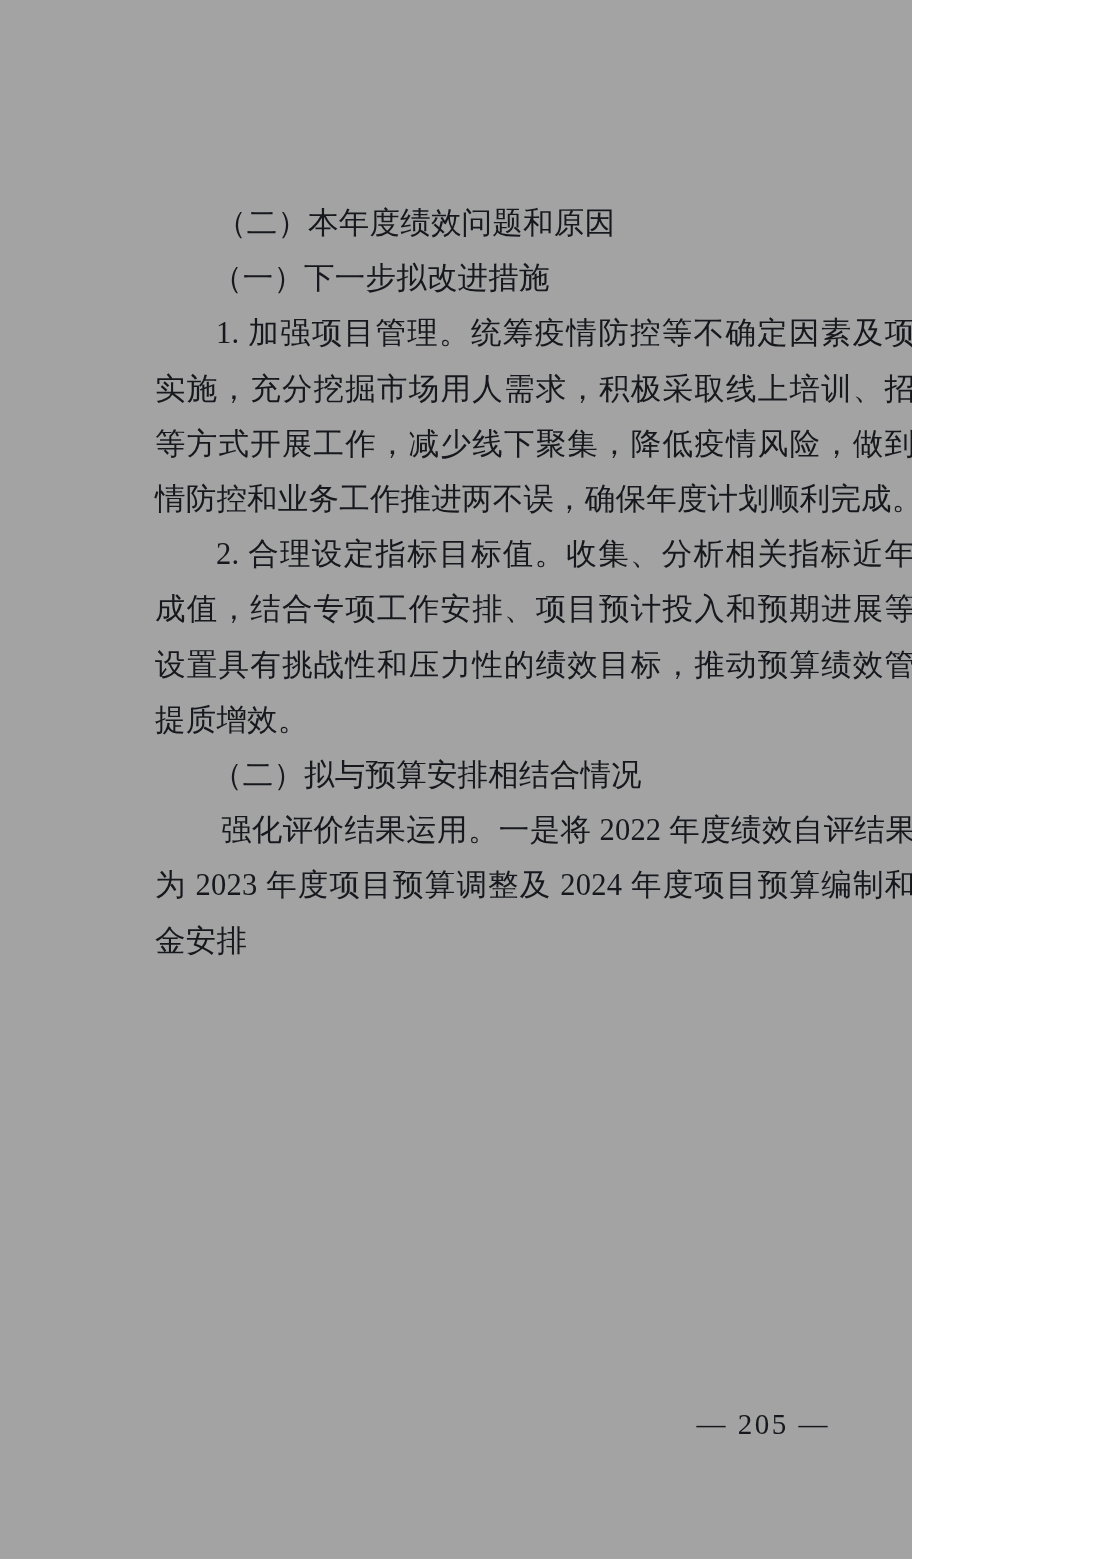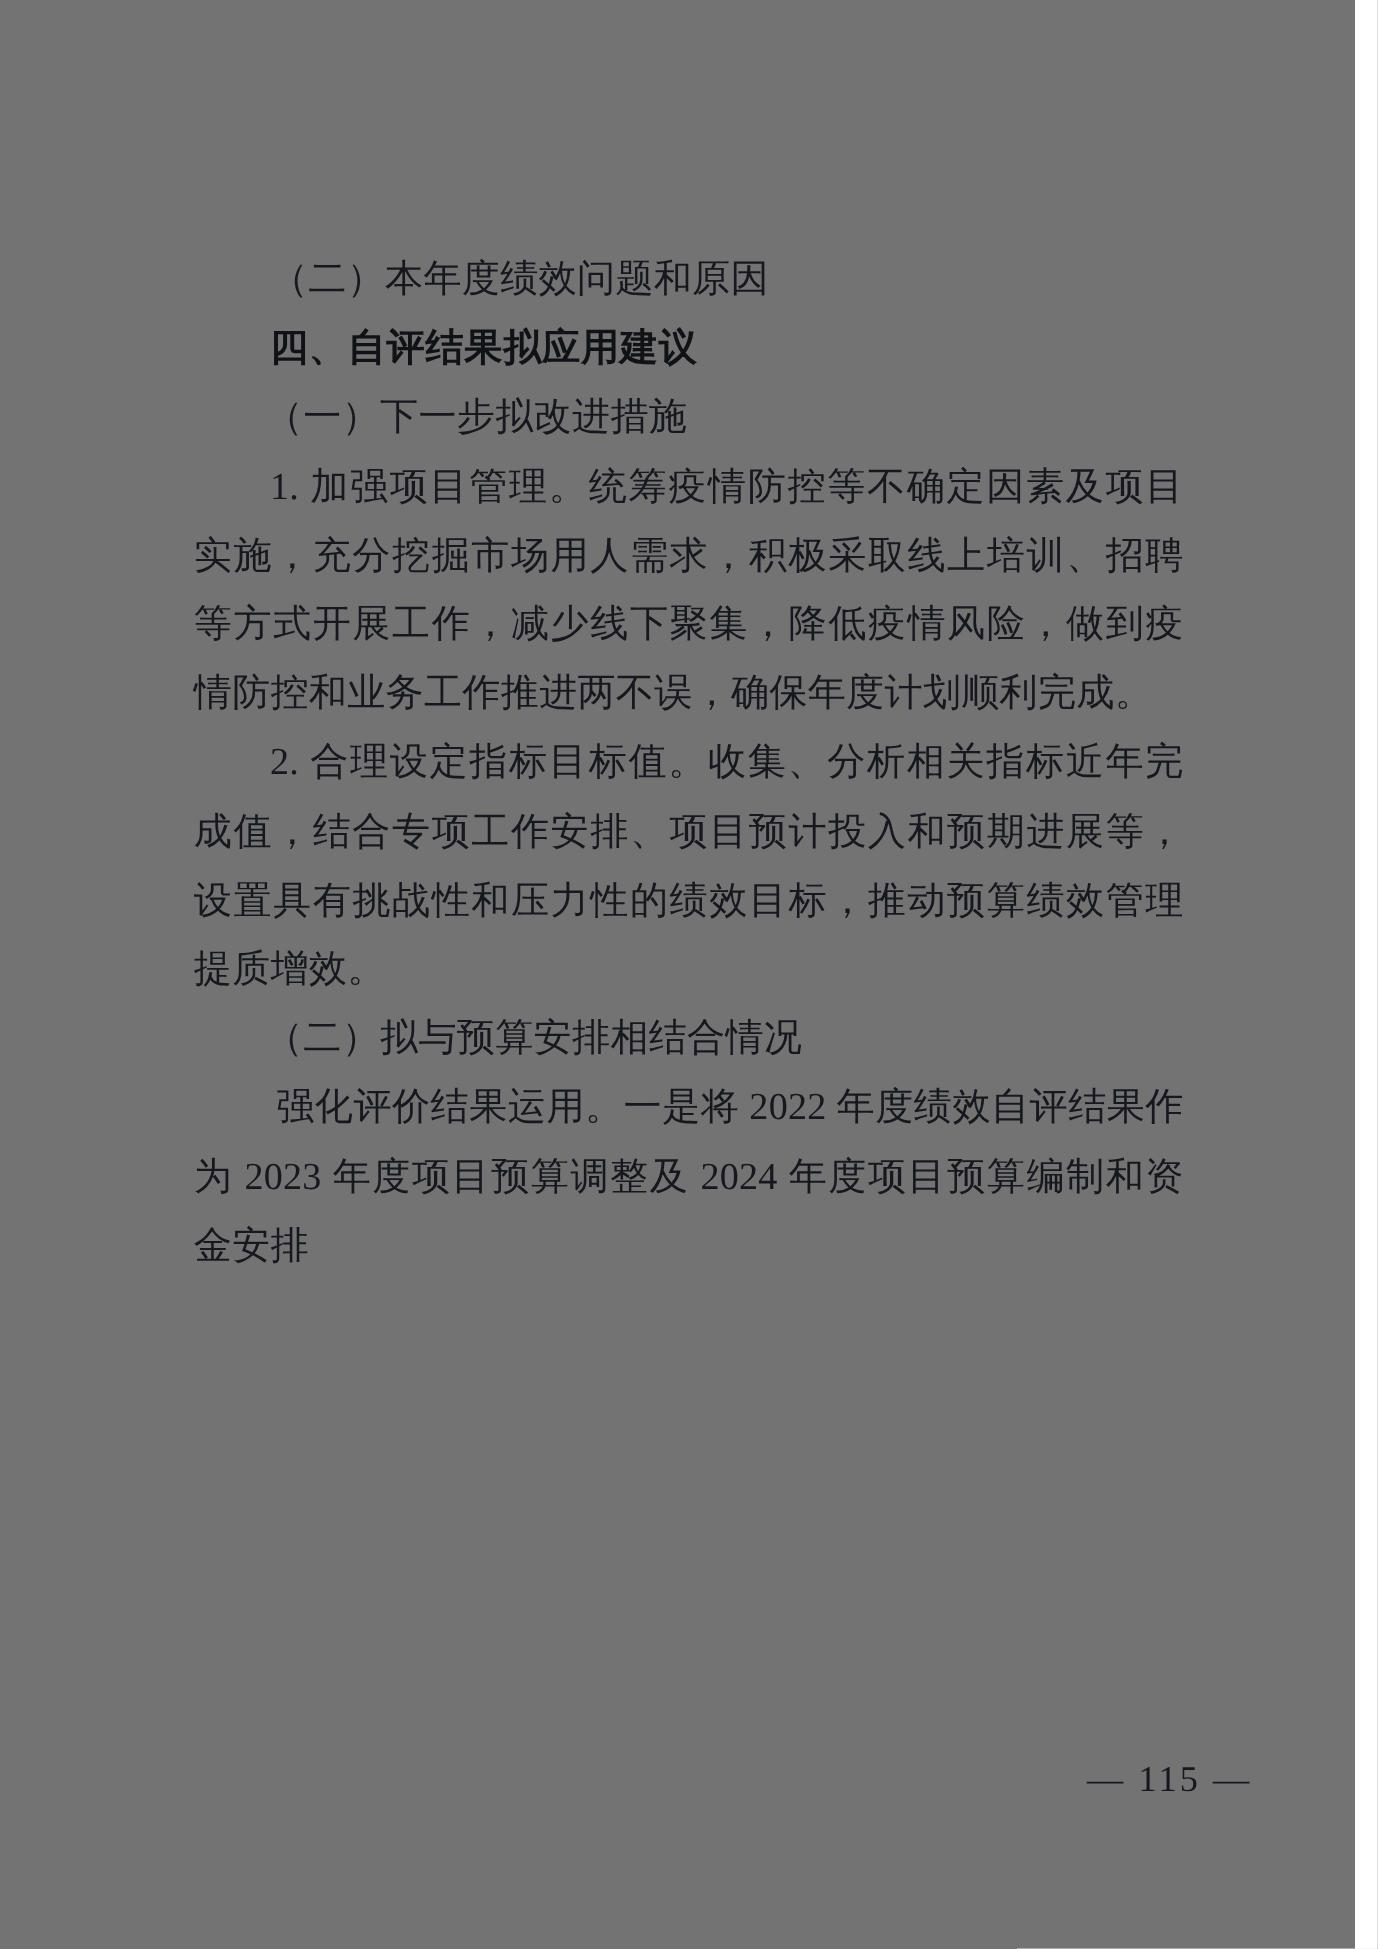--- a/index.html
+++ b/index.html
@@ -3,23 +3,23 @@
 <meta charset="utf-8">
 <style>
   html, body {
     margin: 0;
     padding: 0;
     background: #ffffff;
   }
 
   .page {
     position: relative;
-    width: 1084px;
+    width: 912px;
     height: 1559px;
-    background: #737373;
+    background: #a3a3a3;
     box-sizing: border-box;
     overflow: hidden;
     font-family: "Liberation Serif", "DejaVu Serif", serif;
     color: #16181d;
   }
 
   .content {
     position: absolute;
     left: 155px;
     top: 196px;
@@ -93,31 +93,30 @@
 <body>
 
 <div class="page">
 
   <div class="content">
 
     <p class="subhead">（二）本年度绩效问题和原因</p>
 
 
 
-    <p class="heading">四、自评结果拟应用建议</p>
 
     <p class="subhead tight">（一）下一步拟改进措施</p>
 
     <p class="para">1. 加强项目管理。统筹疫情防控等不确定因素及项目实施，充分挖掘市场用人需求，积极采取线上培训、招聘等方式开展工作，减少线下聚集，降低疫情风险，做到疫情防控和业务工作推进两不误，确保年度计划顺利完成。</p>
 
     <p class="para">2. 合理设定指标目标值。收集、分析相关指标近年完成值，结合专项工作安排、项目预计投入和预期进展等，设置具有挑战性和压力性的绩效目标，推动预算绩效管理提质增效。</p>
 
     <p class="subhead tight">（二）拟与预算安排相结合情况</p>
 
     <p class="para indent2">强化评价结果运用。一是将 2022 年度绩效自评结果作为 2023 年度项目预算调整及 2024 年度项目预算编制和资金安排</p>
 
   </div>
 
   <div class="footer">
-    <span class="page-number">— 115 —</span>
+    <span class="page-number">— 205 —</span>
   </div>
 
 </div>
 
 </body></html>

